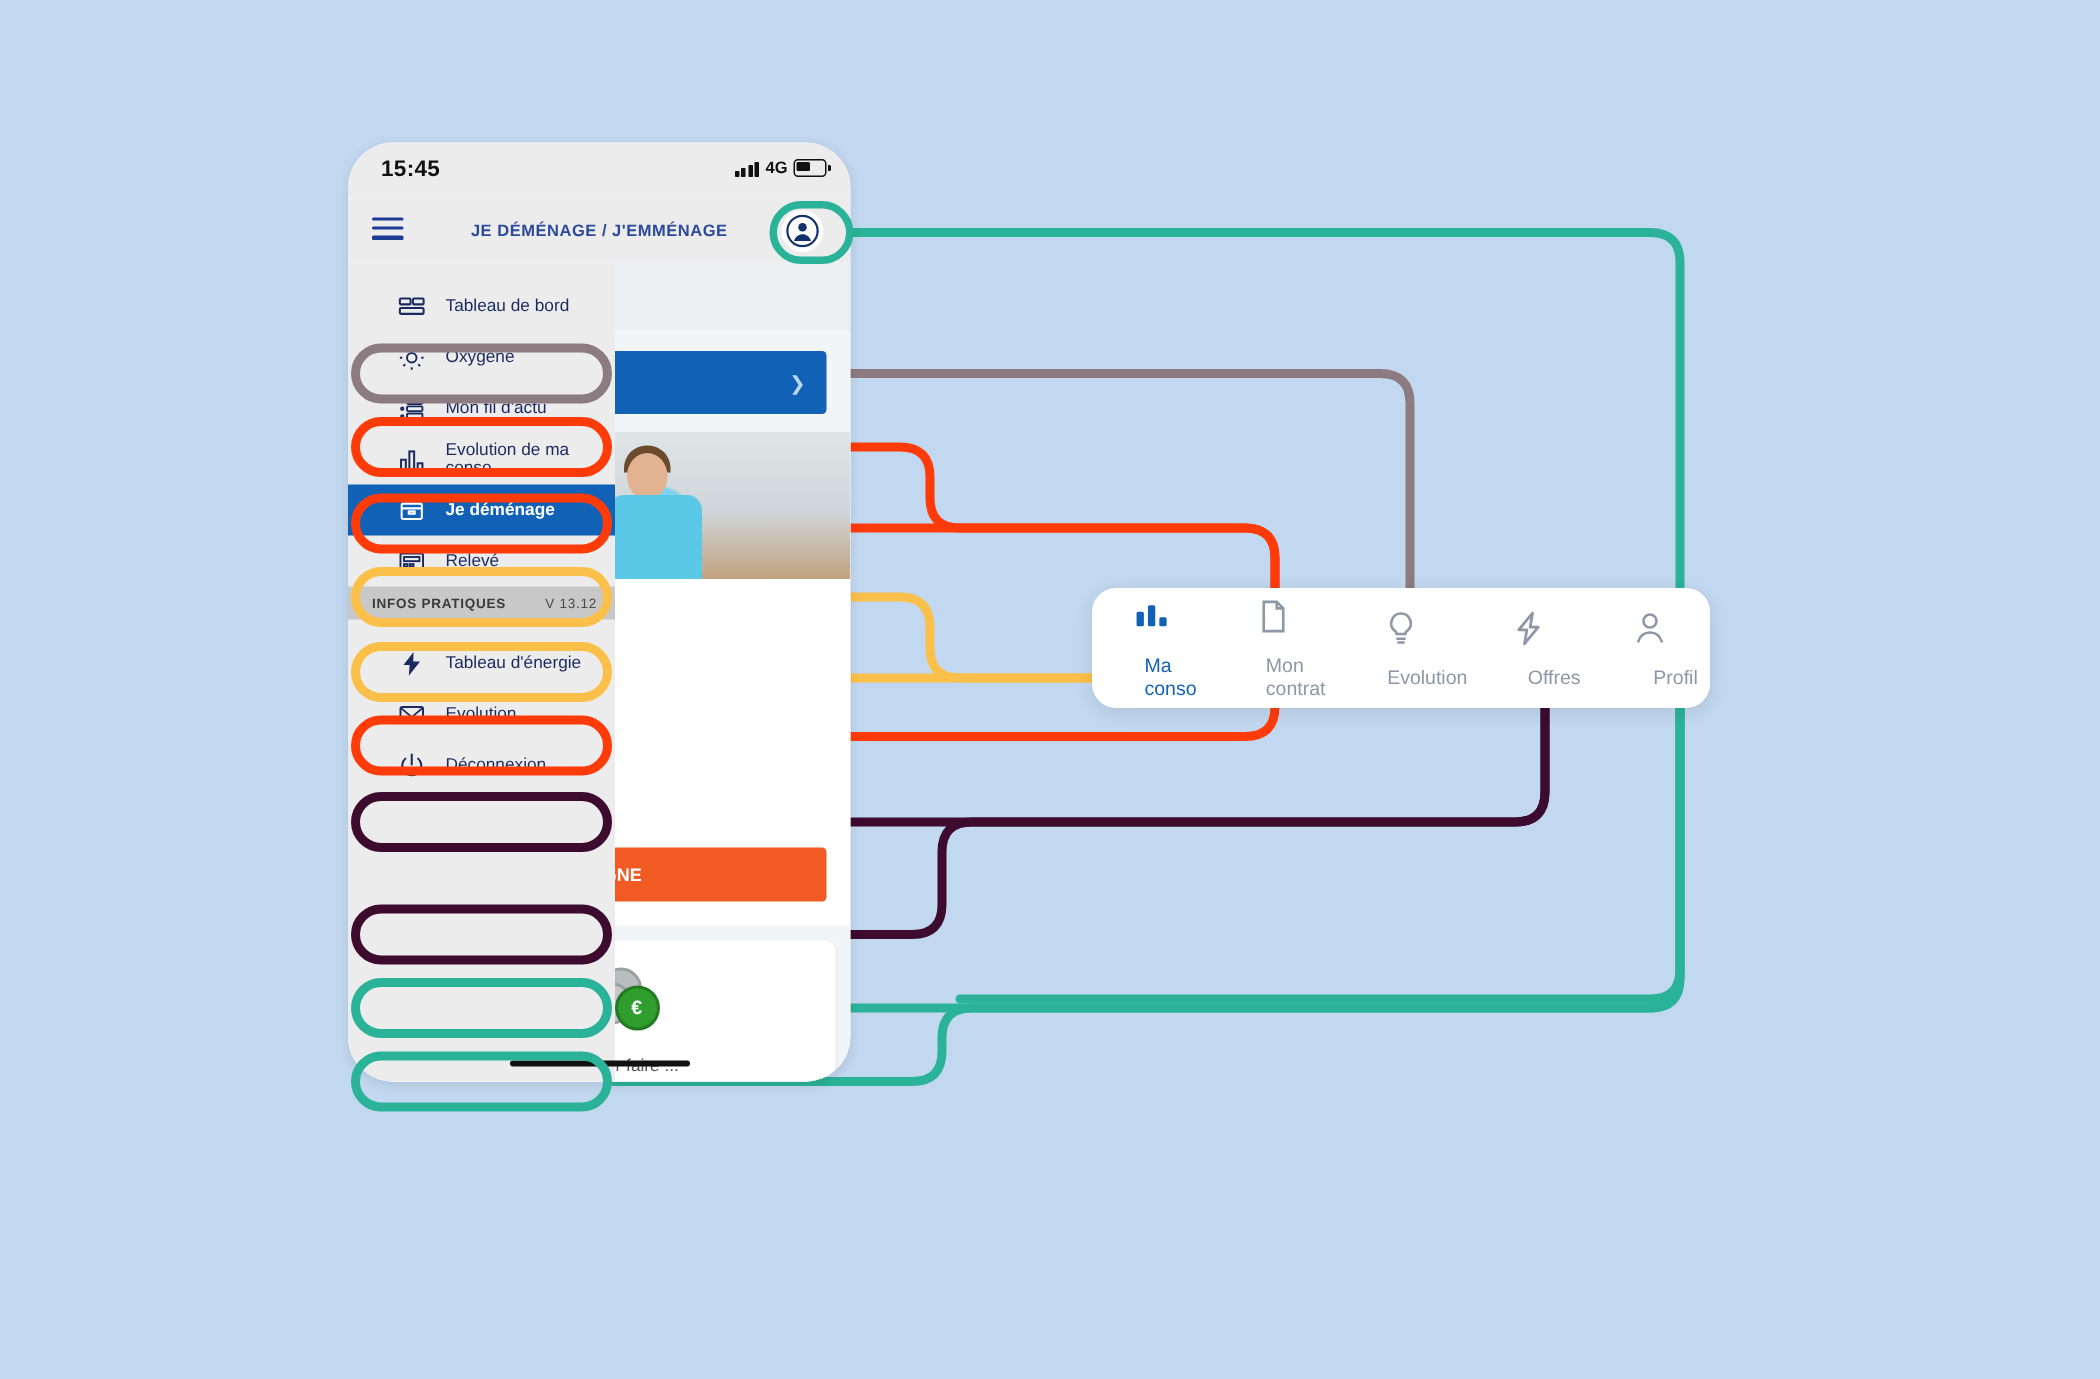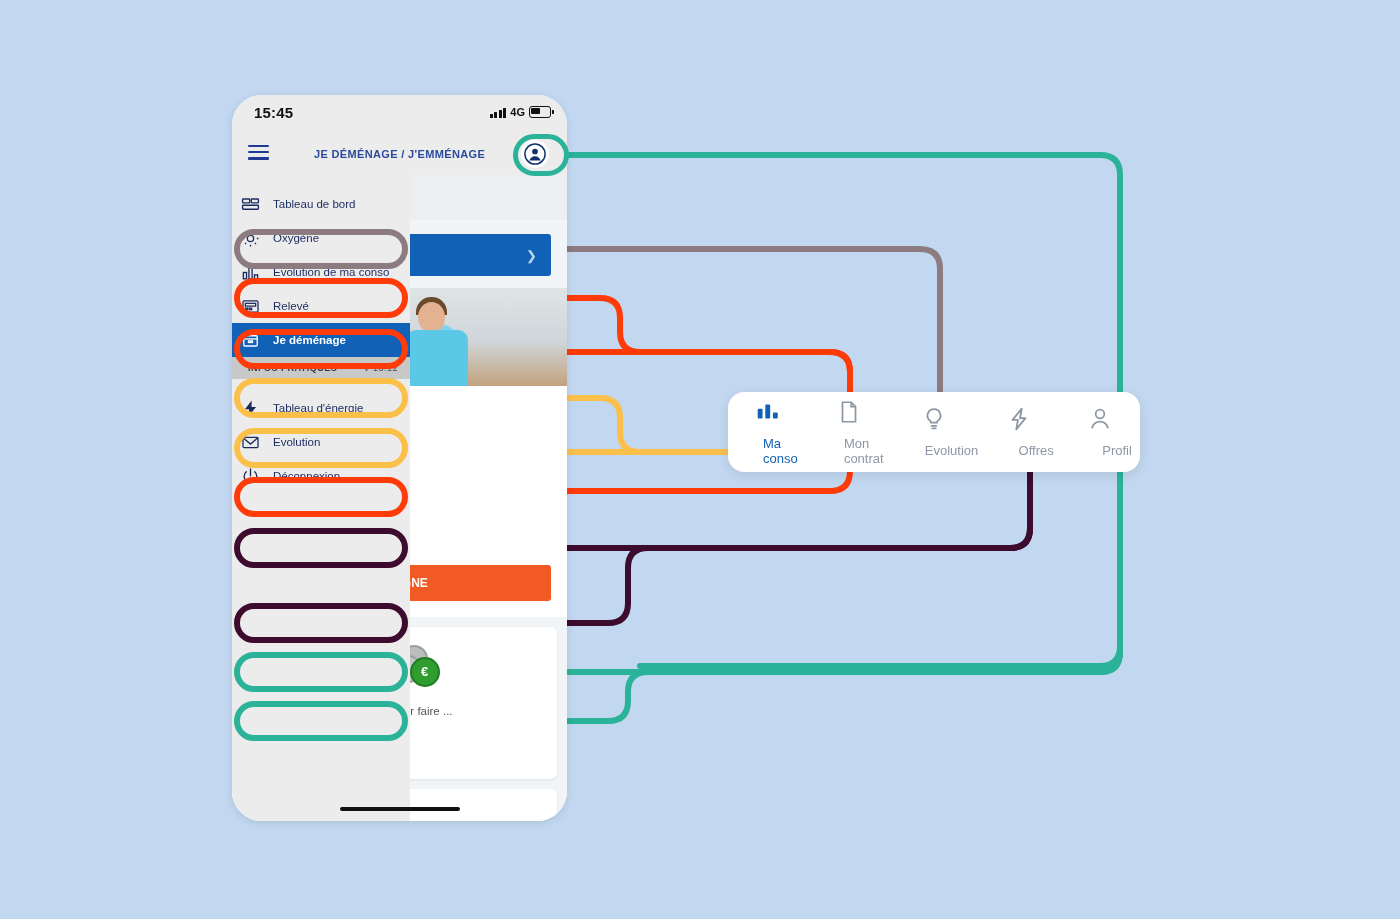--- a/index.html
+++ b/index.html
@@ -10,21 +10,21 @@
     overflow:hidden;
     position:relative;
   }
   #stage{position:absolute;left:0;top:0;width:1400px;height:919px;}
 
   
   #wires{position:absolute;left:0;top:0;width:1400px;height:919px;}
 
   
   .phone{
-    position:absolute;left:232px;top:95px;width:335px;height:726px;
+    position:absolute;left:232px;top:95px;width:335px;height:626px;
     background:#ffffff;border-radius:30px;overflow:hidden;
     box-shadow:0 2px 8px rgba(0,0,0,.10);
   }
   .statusbar{
     position:absolute;left:0;top:0;width:335px;height:38px;
     background:#ececed;
   }
   .clock{position:absolute;left:22px;top:9px;font-size:15px;font-weight:bold;color:#111;letter-spacing:.2px;}
   .sbright{position:absolute;right:16px;top:11px;display:flex;align-items:center;gap:4px;}
   .bars{display:flex;align-items:flex-end;gap:1.5px;height:11px;}
@@ -106,21 +106,21 @@
   .dots i{width:6px;height:6px;border-radius:50%;background:#cfcfcf;display:block;}
   .card3{background:#fff;margin:10px 10px 0 10px;border-radius:6px;height:60px;box-shadow:0 1px 3px rgba(0,0,0,.08);}
 
   
   .drawer{
     position:absolute;left:0;top:80px;width:178px;height:646px;
     background:#ececed;
   }
   .mi{
     position:relative;height:34px;display:flex;align-items:center;
-    padding-left:8px;gap:13px;cursor:pointer;
+    padding-left:32px;gap:13px;cursor:pointer;
     font-size:11.5px;color:#1b2a5e;
   }
   .mi.sel{background:#1161b6;color:#fff;font-weight:bold;}
   .mi .ic{width:20px;height:20px;display:flex;align-items:center;justify-content:center;flex:0 0 20px;}
   .section{
     height:22px;background:#c8c8c8;display:flex;align-items:center;justify-content:space-between;
     padding:0 12px 0 16px;font-size:9px;font-weight:bold;color:#3a3a3a;letter-spacing:.5px;
   }
   .section .ver{font-weight:normal;font-size:9px;color:#4a4a4a;}
   .gapbox{height:12px;}
@@ -283,53 +283,66 @@
           <svg width="19" height="19" viewBox="0 0 24 24" fill="none" stroke="#1b2a5e" stroke-width="1.6">
             <circle cx="12" cy="12" r="4"></circle>
             <path d="M12 2v2M12 20v2M2 12h2M20 12h2M5 5l1.5 1.5M17.5 17.5L19 19M19 5l-1.5 1.5M6.5 17.5L5 19"></path>
           </svg>
         </span>
         <span>Oxygène</span>
       </div>
 
 
 
+      <div class="mi">
+        <span class="ic">
+          <svg width="19" height="19" viewBox="0 0 24 24" fill="none" stroke="#1b2a5e" stroke-width="1.6">
+            <rect x="8" y="3" width="13" height="5" rx="1"></rect>
+              <rect x="8" y="10" width="13" height="4" rx="1"></rect>
+            <rect x="8" y="16" width="13" height="5" rx="1"></rect>
+            <circle cx="4" cy="5.5" r="1"></circle>
+              <circle cx="4" cy="12" r="1"></circle>
+              <circle cx="4" cy="18.5" r="1"></circle>
+          </svg>
+        </span>
+        <span>Mon fil d'actu</span>
+      </div>
 
       <div class="mi">
         <span class="ic">
           <svg width="19" height="19" viewBox="0 0 24 24" fill="none" stroke="#1b2a5e" stroke-width="1.7">
             <rect x="3" y="12" width="4" height="8"></rect>
               <rect x="10" y="5" width="4" height="15"></rect>
             <rect x="17" y="15" width="4" height="5"></rect>
           </svg>
         </span>
         <span>Evolution de ma conso</span>
+      </div>
+
+      <div class="mi sel">
+        <span class="ic">
+          <svg width="19" height="19" viewBox="0 0 24 24" fill="none" stroke="#ffffff" stroke-width="1.7">
+            <rect x="3.5" y="6" width="17" height="13" rx="1.5"></rect>
+              <path d="M3.5 10h17"></path>
+            <rect x="9.5" y="12.5" width="5" height="2"></rect>
+          </svg>
+        </span>
+        <span>Je déménage</span>
       </div>
 
       <div class="mi">
         <span class="ic">
           <svg width="19" height="19" viewBox="0 0 24 24" fill="none" stroke="#1b2a5e" stroke-width="1.6">
             <rect x="2.5" y="5" width="19" height="14" rx="1.5"></rect>
             <rect x="5.5" y="8" width="13" height="3.5"></rect>
             <rect x="5.5" y="14" width="3" height="2"></rect>
               <rect x="10.5" y="14" width="3" height="2"></rect>
           </svg>
         </span>
         <span>Relevé</span>
-      </div>
-
-      <div class="mi sel">
-        <span class="ic">
-          <svg width="19" height="19" viewBox="0 0 24 24" fill="none" stroke="#ffffff" stroke-width="1.7">
-            <rect x="3.5" y="6" width="17" height="13" rx="1.5"></rect>
-              <path d="M3.5 10h17"></path>
-            <rect x="9.5" y="12.5" width="5" height="2"></rect>
-          </svg>
-        </span>
-        <span>Je déménage</span>
       </div>
 
       <div class="section">
         <span>INFOS PRATIQUES</span>
         <span class="ver">V 13.12</span>
       </div>
 
       <div class="gapbox"></div>
 
       <div class="mi">

